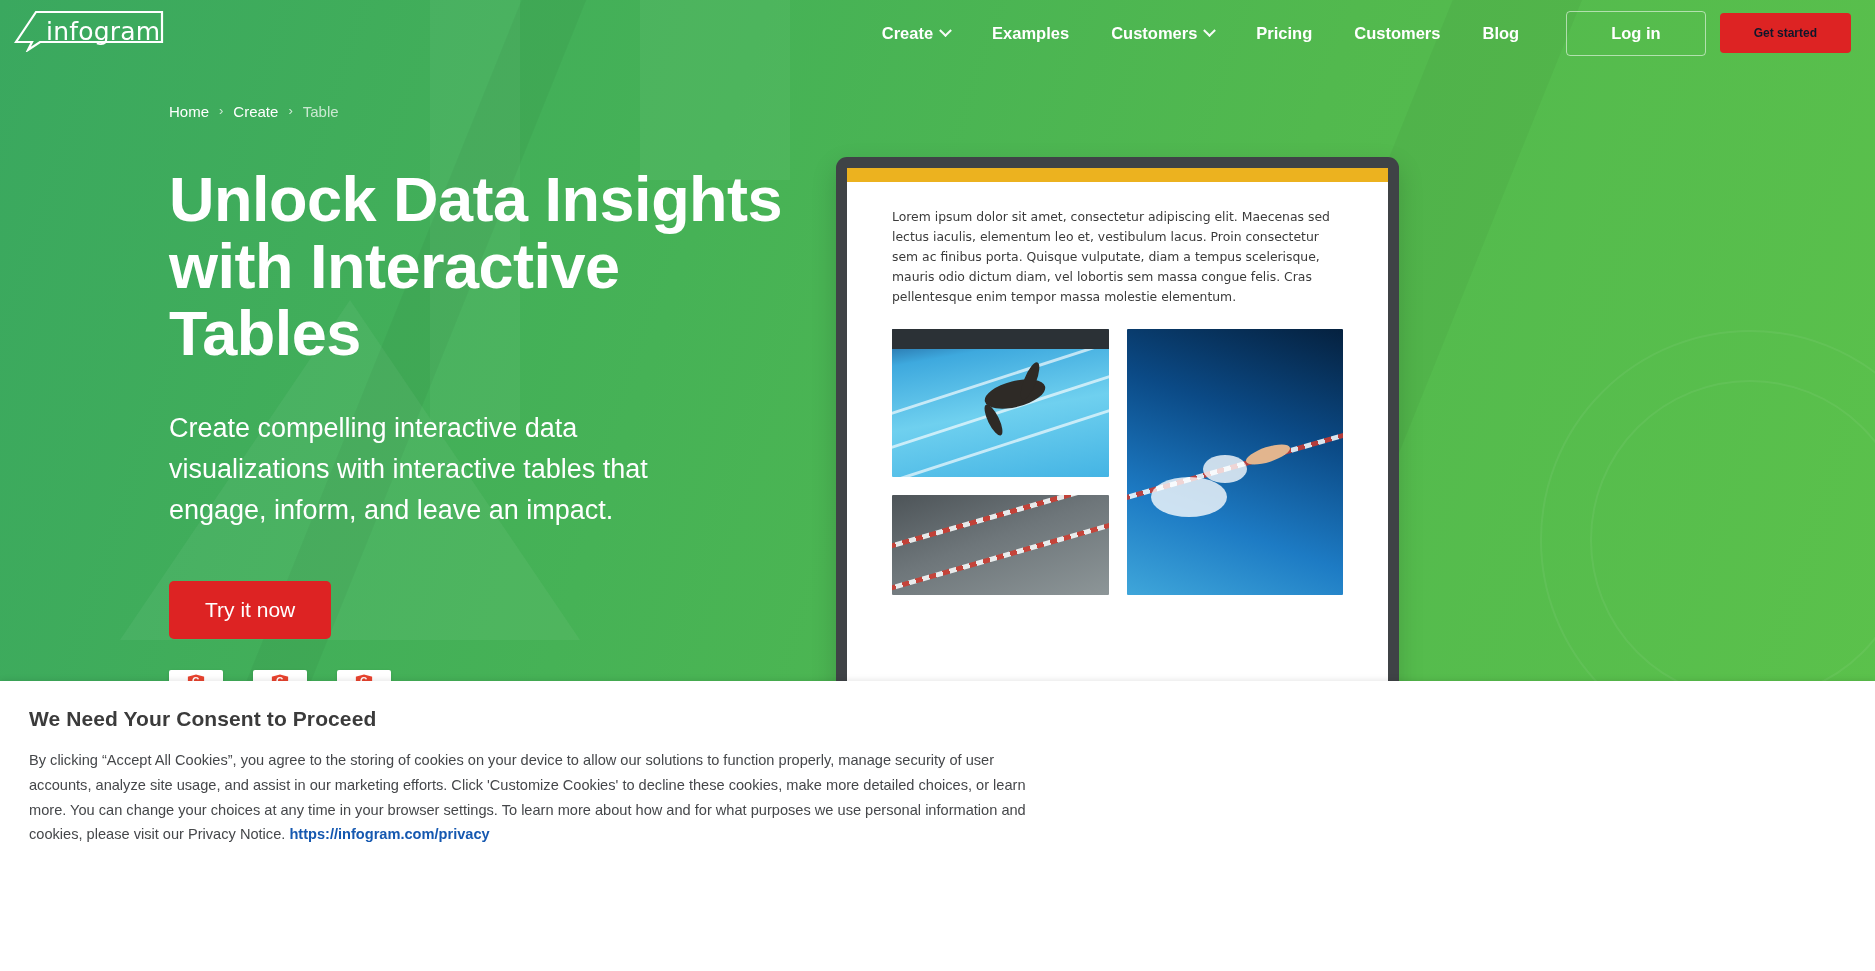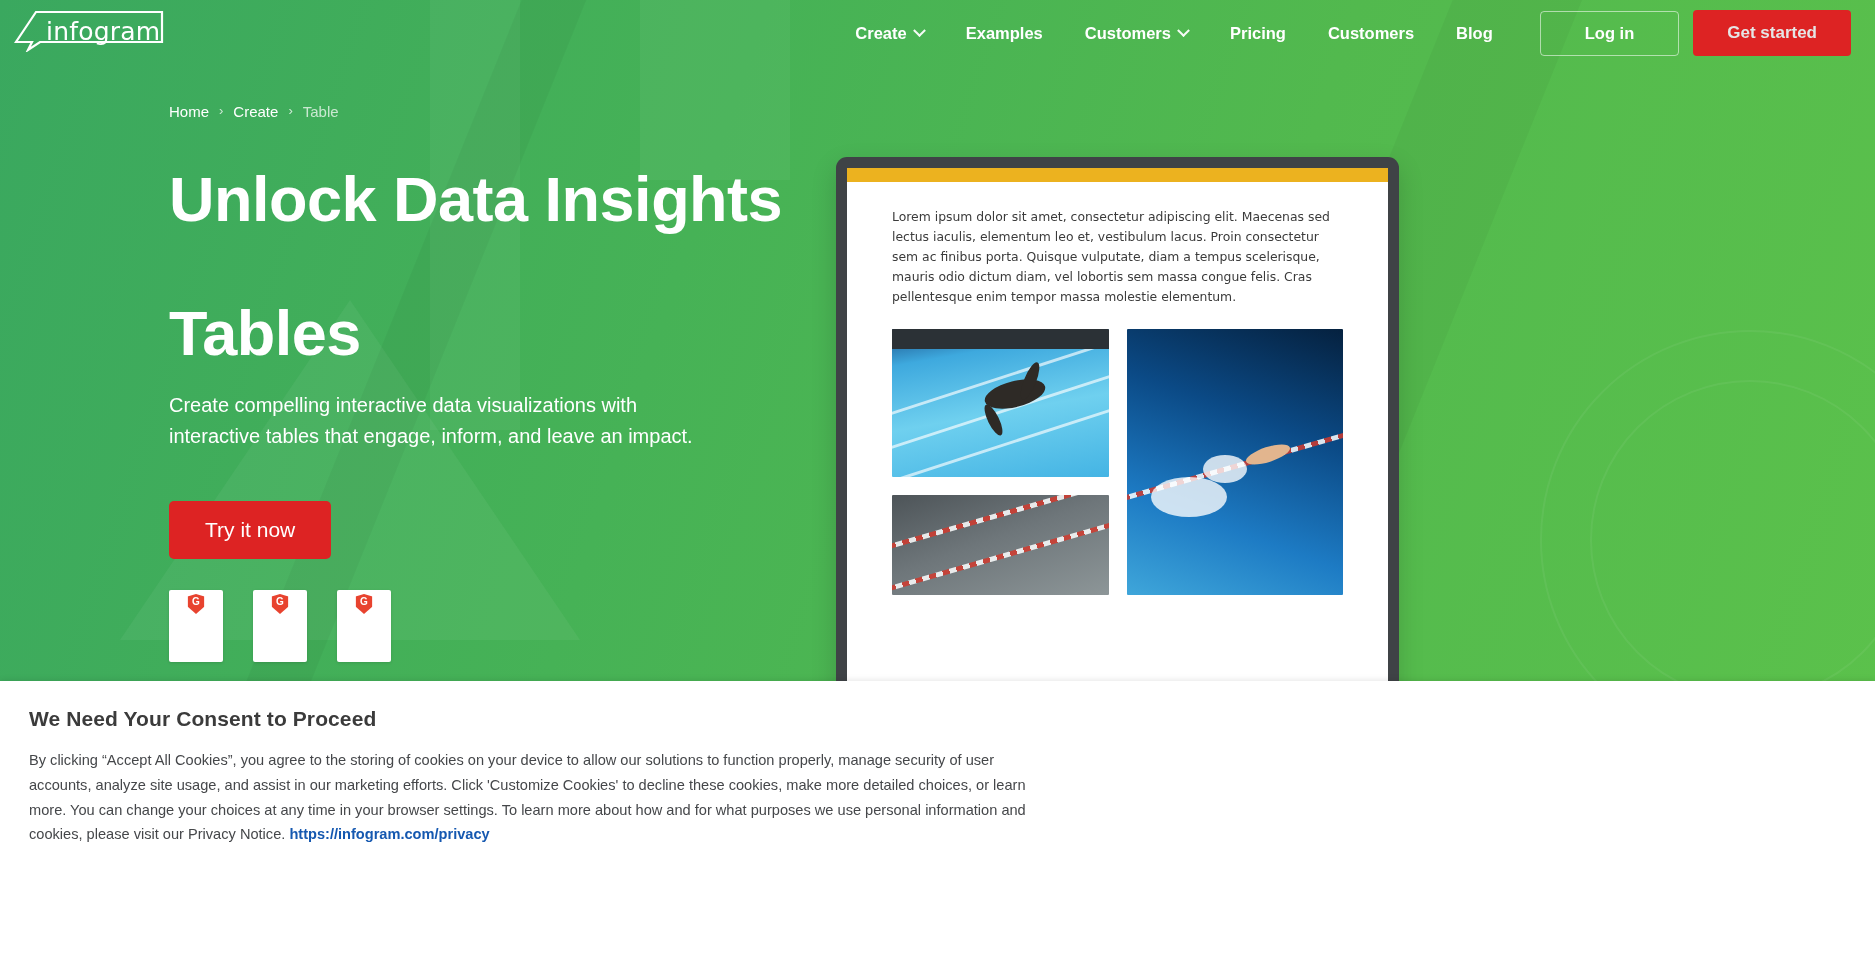--- a/index.html
+++ b/index.html
@@ -111,22 +111,22 @@
     padding: 12px 44px;
     background: transparent;
     cursor: pointer;
     white-space: nowrap;
   }
   .btn-getstarted {
     margin-left: 14px;
     background: #DD2323;
     border: none;
     border-radius: 4px;
-    color: #e5e5e5;
-    font-size: 17px;
+    color: #0f172a;
+    font-size: 12px;
     font-weight: 700;
     padding: 13px 34px;
     cursor: pointer;
     white-space: nowrap;
   }
 
   
   .breadcrumb {
     position: relative;
     z-index: 5;
@@ -154,23 +154,23 @@
   }
   .hero h1 {
     color: #ffffff;
     font-size: 63px;
     line-height: 1.06;
     font-weight: 700;
     letter-spacing: -0.5px;
     font-family: "Liberation Sans Narrow", "Liberation Sans", sans-serif;
   }
   .hero p.sub {
-    margin-top: 24px;
-    color: #ffffff;
-    font-size: 20px;
+    margin-top: 42px;
+    color: #ffffff;
+    font-size: 27px;
     line-height: 1.52;
     font-weight: 400;
     width: 560px;
   }
   .btn-try {
     margin-top: 50px;
     display: inline-block;
     background: #DD2323;
     color: #ffffff;
     border: none;
@@ -405,21 +405,21 @@
     <span class="crumb">Home</span>
     <span class="crumb-sep">›</span>
     <span class="crumb">Create</span>
     <span class="crumb-sep">›</span>
     <span class="crumb dim">Table</span>
   </div>
 
   <div class="hero">
     <h1>
       <span>Unlock Data Insights</span><br>
-      <br>
+      <span>with Interactive</span><br>
       <span>Tables</span>
     </h1>
 
     <p class="sub">Create compelling interactive data visualizations with interactive tables that engage, inform, and leave an impact.</p>
 
     <button class="btn-try">Try it now</button>
 
     <div class="badges">
       <div class="badge">
         <div class="shield">G</div>

